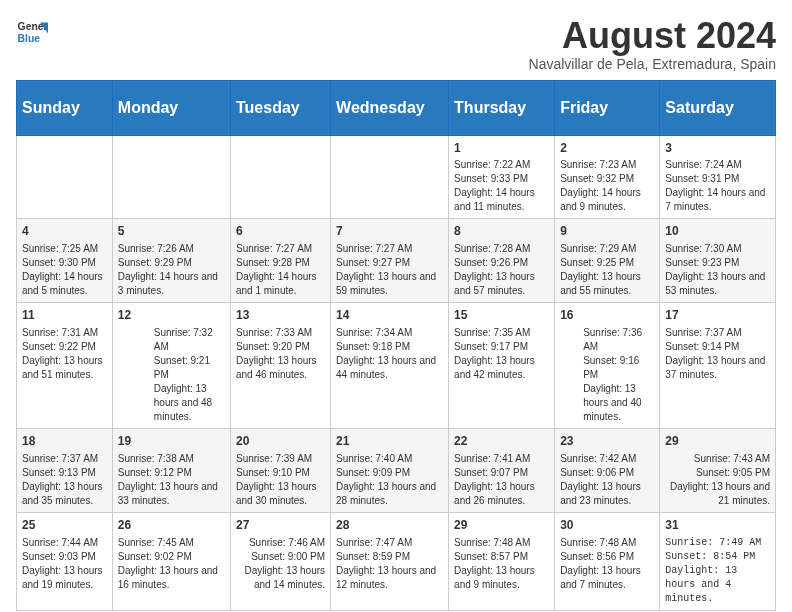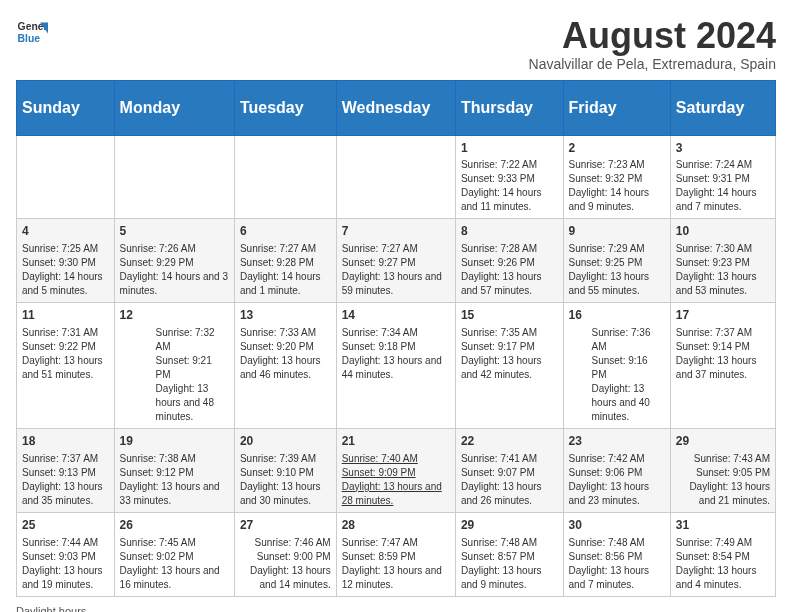--- a/index.html
+++ b/index.html
@@ -238,21 +238,21 @@
 Daylight: 13 hours and 33 minutes.</div>
         </td>
         <td>
           <span class="day-num">20</span>
           <div class="day-info" style="white-space: pre-line;">Sunrise: 7:39 AM
 Sunset: 9:10 PM
 Daylight: 13 hours and 30 minutes.</div>
         </td>
         <td>
           <span class="day-num">21</span>
-          <div class="day-info" style="white-space: pre-line; text-decoration: underline;">Sunrise: 7:40 AM
+          <div class="day-info" style="white-space: pre-line;">Sunrise: 7:40 AM
 Sunset: 9:09 PM
 Daylight: 13 hours and 28 minutes.</div>
         </td>
         <td>
           <span class="day-num">22</span>
           <div class="day-info" style="white-space: pre-line;">Sunrise: 7:41 AM
 Sunset: 9:07 PM
 Daylight: 13 hours and 26 minutes.</div>
         </td>
         <td>
@@ -300,21 +300,21 @@
 Daylight: 13 hours and 9 minutes.</div>
         </td>
         <td>
           <span class="day-num">30</span>
           <div class="day-info" style="white-space: pre-line;">Sunrise: 7:48 AM
 Sunset: 8:56 PM
 Daylight: 13 hours and 7 minutes.</div>
         </td>
         <td>
           <span class="day-num">31</span>
-          <div class="day-info" style="white-space: pre-line;">Sunrise: 7:49 AM
+          <div class="day-info" style="white-space: pre-line; font-family: Liberation Mono, monospace;">Sunrise: 7:49 AM
 Sunset: 8:54 PM
 Daylight: 13 hours and 4 minutes.</div>
         </td>
       </tr>
     </tbody>
 </table>
 
 <div class="footer">
   <span>Daylight hours</span>
 </div>

